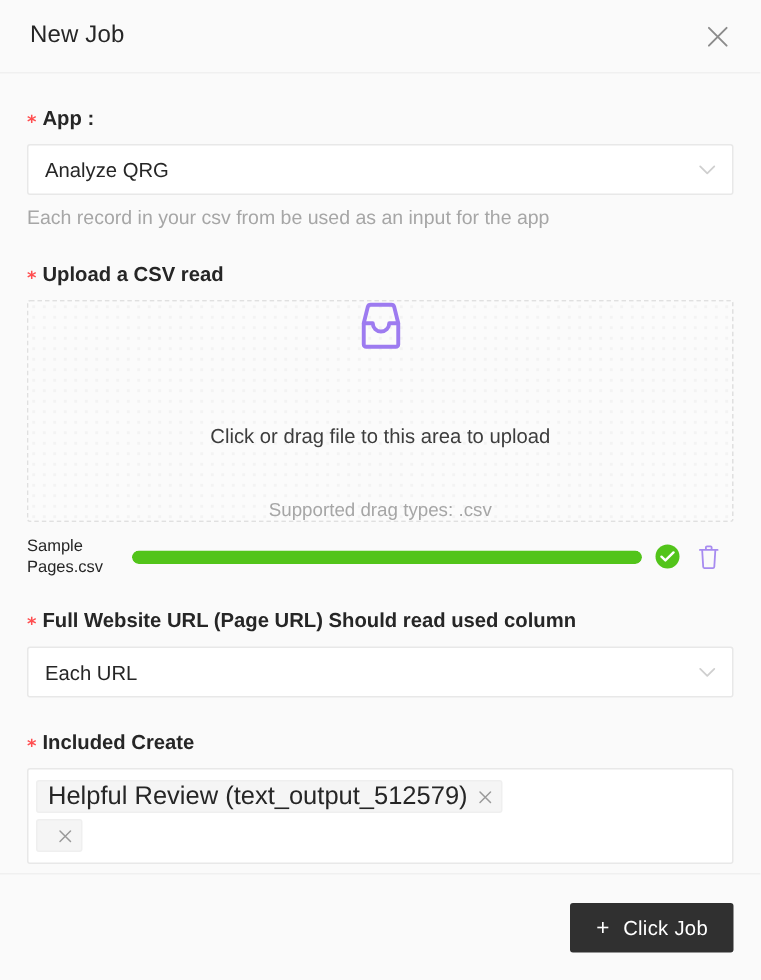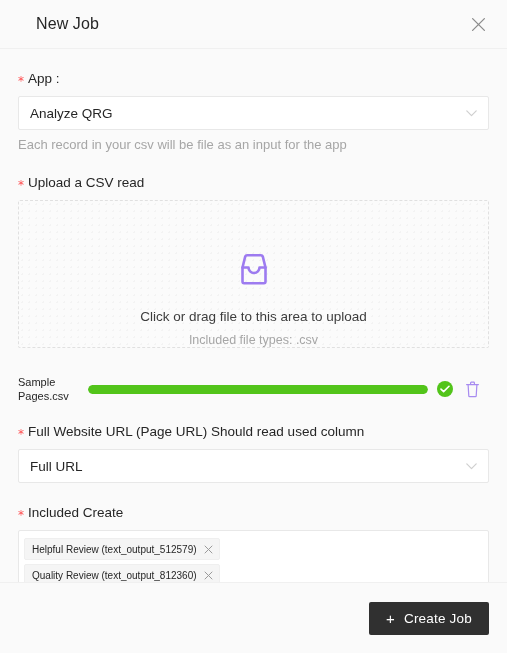--- a/index.html
+++ b/index.html
@@ -23,21 +23,21 @@
     display: flex;
     flex-direction: column;
   }
   
   .modal-header {
     height: 49px;
     flex: 0 0 49px;
     border-bottom: 1px solid #f0f0f0;
     display: flex;
     align-items: center;
-    padding: 0 36px;
+    padding: 0 20px;
     box-sizing: border-box;
     position: relative;
   }
   .modal-title {
     font-size: 16px;
     color: #262626;
     letter-spacing: .1px;
   }
   .close-btn {
     position: absolute;
@@ -58,20 +58,21 @@
     flex: 1 1 auto;
     padding: 22px 18px 0 18px;
     box-sizing: border-box;
     overflow: hidden;
   }
   .field-label {
     font-size: 13.5px;
     color: #262626;
     margin-bottom: 9px;
     line-height: 16px;
+    font-weight: bold;
   }
   .req-star {
     color: #ff4d4f;
     font-family: "DejaVu Sans", sans-serif;
     font-size: 12px;
     line-height: 1;
     position: relative;
     top: 2px;
     margin-right: 4px;
   }
@@ -109,21 +110,21 @@
   
   .dropzone {
     border: 1px dashed #e0e0e0;
     background: #fbfbfb;
     border-radius: 2px;
     height: 148px;
     box-sizing: border-box;
     display: flex;
     flex-direction: column;
     align-items: center;
-    justify-content: flex-end;
+    justify-content: space-between;
     cursor: pointer;
     background-image:
       radial-gradient(#f3f3f3 1px, transparent 1px);
     background-size: 7px 7px;
   }
   .dz-icon {
     margin-bottom: 22px;
     display: flex;
   }
   .dz-main {
@@ -133,21 +134,21 @@
   }
   .dz-sub {
     font-size: 12.5px;
     color: #a6a6a6;
   }
 
   
   .file-row {
     display: flex;
     align-items: center;
-    margin-top: 24px;
+    margin-top: 6px;
     height: 34px;
   }
   .file-name {
     width: 60px;
     flex: 0 0 60px;
     font-size: 11px;
     line-height: 14px;
     color: #262626;
     word-break: break-word;
   }
@@ -203,21 +204,21 @@
   }
   .tag {
     display: inline-flex;
     align-items: center;
     background: #f5f5f5;
     border: 1px solid #efefef;
     border-radius: 2px;
     height: 22px;
     padding: 0 6px 0 7px;
     margin: 2px 0;
-    font-size: 10px;
+    font-size: 17px;
     color: #262626;
     max-width: 100%;
     box-sizing: border-box;
   }
   .tag-row { display: block; }
   .tag-close {
     margin-left: 7px;
     color: #9a9a9a;
     font-size: 12px;
     line-height: 1;
@@ -279,36 +280,36 @@
       <span class="req-star">*</span><span>App :</span>
     </div>
     <div class="select-box">
       <span class="select-value">Analyze QRG</span>
       <span class="chevron">
         <svg width="11" height="7" viewBox="0 0 11 7" aria-hidden="true">
           <path d="M0.8 0.9 L5.5 5.6 L10.2 0.9" stroke="#cfcfcf" stroke-width="1.2" fill="none" stroke-linecap="round" stroke-linejoin="round"></path>
         </svg>
       </span>
     </div>
-    <div class="hint">Each record in your csv will be file as an input for the app</div>
+    <div class="hint">Each record in your csv from be used as an input for the app</div>
 
     <div class="gap-22"></div>
 
     <div class="field-label">
       <span class="req-star">*</span><span>Upload a CSV read</span>
     </div>
     <div class="dropzone">
       <span class="dz-icon">
         <svg width="38" height="34" viewBox="0 0 38 34" aria-hidden="true">
           <path d="M7.5 14.5 L10.2 3.6 A2 2 0 0 1 12.1 2.2 L25.9 2.2 A2 2 0 0 1 27.8 3.6 L30.5 14.5" stroke="#9d7bf0" stroke-width="2.6" fill="none" stroke-linejoin="round" stroke-linecap="round"></path>
           <path d="M7.5 14.5 L13.5 14.5 A5.5 5.5 0 0 0 24.5 14.5 L30.5 14.5 L30.5 28.6 A1.6 1.6 0 0 1 28.9 30.2 L9.1 30.2 A1.6 1.6 0 0 1 7.5 28.6 Z" stroke="#9d7bf0" stroke-width="2.6" fill="none" stroke-linejoin="round" stroke-linecap="round"></path>
         </svg>
       </span>
       <div class="dz-main">Click or drag file to this area to upload</div>
-      <div class="dz-sub">Included file types: .csv</div>
+      <div class="dz-sub">Supported drag types: .csv</div>
     </div>
 
     <div class="file-row">
       <div class="file-name">Sample Pages.csv</div>
       <div class="progress-wrap">
         <div class="progress-track">
           <div class="progress-fill" id="progress-fill" style="width: 100%;"></div>
         </div>
         <div class="check-circle">
           <svg width="10" height="8" viewBox="0 0 10 8" aria-hidden="true">
@@ -324,21 +325,21 @@
         </svg>
       </div>
     </div>
 
     <div class="gap-18"></div>
 
     <div class="field-label">
       <span class="req-star">*</span><span>Full Website URL (Page URL) Should read used column</span>
     </div>
     <div class="select-box">
-      <span class="select-value">Full URL</span>
+      <span class="select-value">Each URL</span>
       <span class="chevron">
         <svg width="11" height="7" viewBox="0 0 11 7" aria-hidden="true">
           <path d="M0.8 0.9 L5.5 5.6 L10.2 0.9" stroke="#cfcfcf" stroke-width="1.2" fill="none" stroke-linecap="round" stroke-linejoin="round"></path>
         </svg>
       </span>
     </div>
 
     <div class="gap-22"></div>
 
     <div class="field-label">
@@ -350,32 +351,31 @@
           <span>Helpful Review (text_output_512579)</span>
           <span class="tag-close">
             <svg width="9" height="9" viewBox="0 0 9 9" aria-hidden="true">
               <path d="M1 1 L8 8 M8 1 L1 8" stroke="#9a9a9a" stroke-width="1" stroke-linecap="round"></path>
             </svg>
           </span>
         </span>
       </div>
       <div class="tag-row">
         <span class="tag">
-          <span>Quality Review (text_output_812360)</span>
           <span class="tag-close">
             <svg width="9" height="9" viewBox="0 0 9 9" aria-hidden="true">
               <path d="M1 1 L8 8 M8 1 L1 8" stroke="#9a9a9a" stroke-width="1" stroke-linecap="round"></path>
             </svg>
           </span>
         </span>
       </div>
     </div>
 
   </div>
 
   <div class="modal-footer">
     <button class="create-btn">
       <span class="plus-icon">+</span>
-      <span>Create Job</span>
+      <span>Click Job</span>
     </button>
   </div>
 
 </div>
 
 </body></html>

